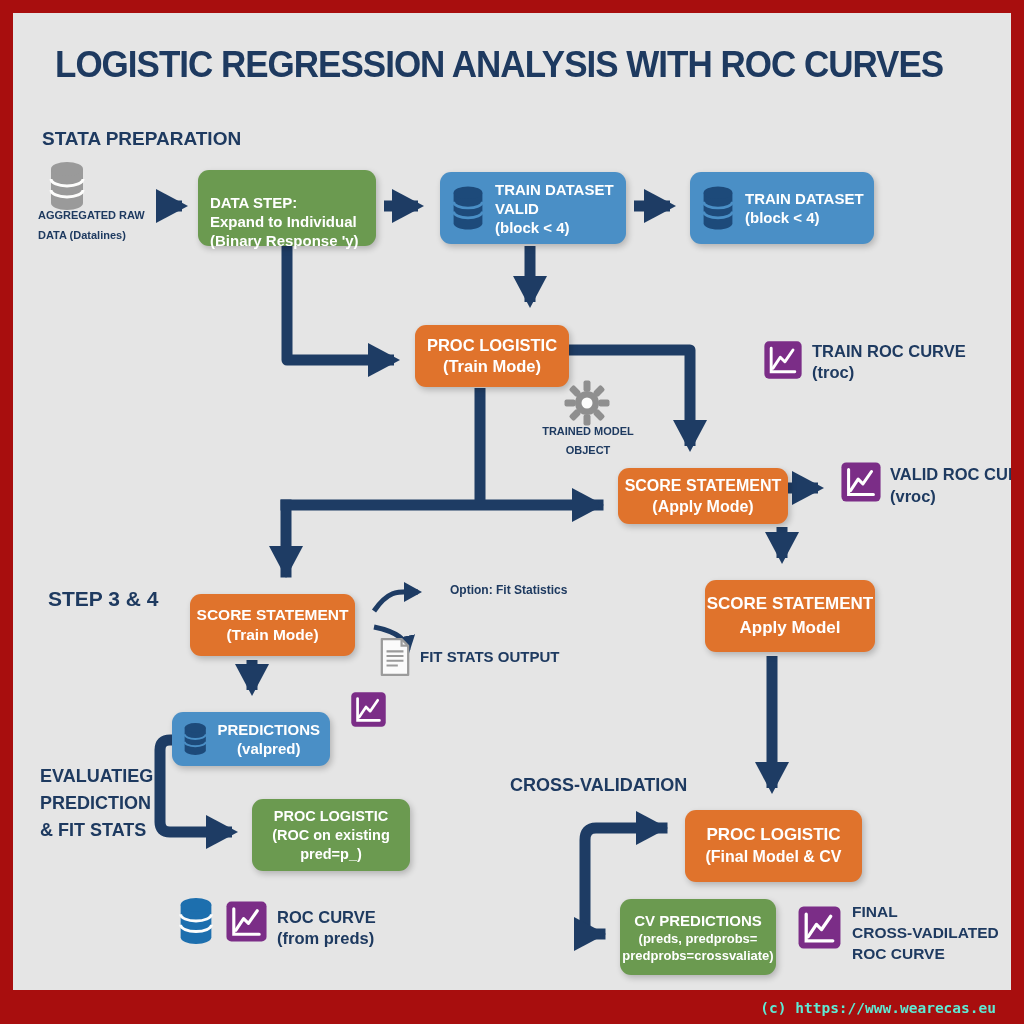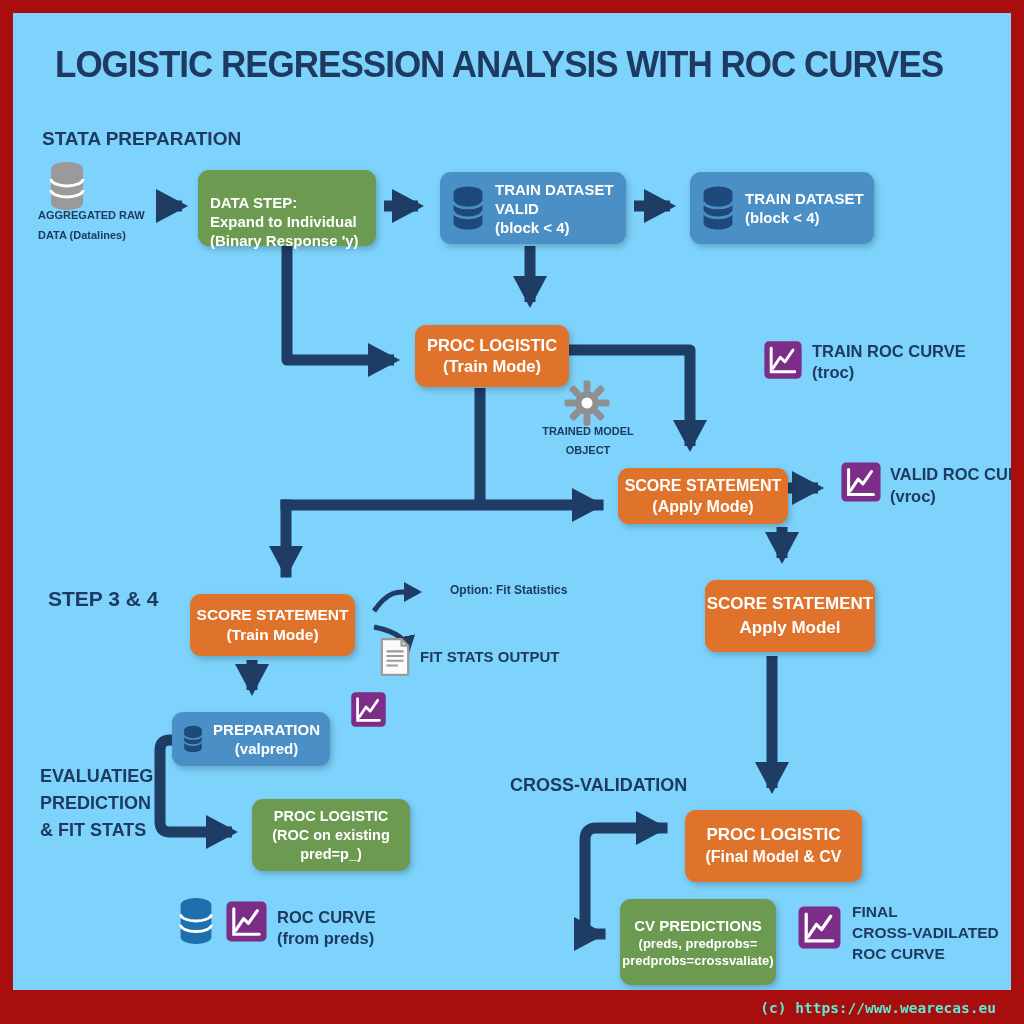--- a/index.html
+++ b/index.html
@@ -1,19 +1,19 @@
 <!DOCTYPE html>
 <html><head>
 <meta charset="utf-8">
 <style>
   *{margin:0;padding:0;box-sizing:border-box;}
   html,body{width:1024px;height:1024px;background:#fff;}
   #frame{position:relative;width:1024px;height:1024px;background:#A80E0E;overflow:hidden;
          font-family:"Liberation Sans",sans-serif;}
-  #paper{position:absolute;left:13px;top:13px;width:998px;height:977px;background:#7dd3fc;overflow:hidden;}
+  #paper{position:absolute;left:13px;top:13px;width:998px;height:977px;background:#e5e5e5;overflow:hidden;}
   #canvas{position:absolute;left:-13px;top:-13px;width:1024px;height:1024px;}
   svg.arrows{position:absolute;left:0;top:0;pointer-events:none;}
   .lbl{position:absolute;color:#1E3A60;font-weight:bold;}
   .box{position:absolute;border-radius:11px;color:#fff;font-weight:bold;
        box-shadow:2px 3px 6px rgba(0,0,0,.22);}
   .green{background:#6B9A50;}
   .blue{background:#4A8FC6;}
   .orange{background:#E0732C;}
   .center{display:flex;flex-direction:column;justify-content:center;text-align:center;}
   .rowbox{display:flex;align-items:center;gap:9px;padding:6px 10px;}
@@ -177,21 +177,21 @@
    <div class="lbl" style="left:420px;top:648px;font-size:15px;">FIT STATS OUTPUT</div>
 
    <div class="box blue rowbox" style="left:172px;top:712px;width:158px;height:54px;font-size:15px;line-height:19px;">
      <svg width="30" height="40" viewBox="0 0 40 50">
        <path fill="#1D4A7A" d="M4 8 v34 c0 3.9 7.2 7 16 7 s16 -3.1 16 -7 V8 Z"></path>
        <ellipse cx="20" cy="8" rx="16" ry="7" fill="#1D4A7A"></ellipse>
        <path d="M4 18 c0 3.9 7.2 7 16 7 s16 -3.1 16 -7" stroke="#4A8FC6" stroke-width="3" fill="none"></path>
        <path d="M4 29 c0 3.9 7.2 7 16 7 s16 -3.1 16 -7" stroke="#4A8FC6" stroke-width="3" fill="none"></path>
      </svg>
      <div style="text-align:center;flex:1;">
-       <div>PREPARATION</div>
+       <div>PREDICTIONS</div>
        <div>(valpred)</div>
      </div>
    </div>
    <svg class="ic" style="left:350px;top:691px;" width="37" height="37" viewBox="0 0 44 44">
      <rect x="1.5" y="1.5" width="41" height="41" rx="5" fill="#7B2D87"></rect>
      <path d="M9 9 V35 H35" stroke="#fff" stroke-width="3.2" fill="none" stroke-linecap="round"></path>
      <path d="M11 31 L19 19 L24 24 L33 11" stroke="#fff" stroke-width="3.2" fill="none" stroke-linecap="round" stroke-linejoin="round"></path>
    </svg>
 
    <div class="box green center" style="left:252px;top:799px;width:158px;height:72px;font-size:14.5px;line-height:19px;">
@@ -219,21 +219,21 @@
    <div class="box orange center" style="left:705px;top:580px;width:170px;height:72px;font-size:17px;line-height:24px;">
      <div>SCORE STATEMENT</div>
      <div>Apply Model</div>
    </div>
 
    <div class="box orange center" style="left:685px;top:810px;width:177px;height:72px;font-size:16px;line-height:22px;">
      <div style="font-size:17px;">PROC LOGISTIC</div>
      <div>(Final Model &amp; CV</div>
    </div>
 
-   <div class="box green center" style="left:620px;top:899px;width:156px;height:86px;font-size:13px;line-height:17px;">
+   <div class="box green center" style="left:620px;top:899px;width:156px;height:76px;font-size:13px;line-height:17px;">
      <div style="font-size:15px;line-height:19px;">CV PREDICTIONS</div>
      <div>(preds, predprobs=</div>
      <div>predprobs=crossvaliate)</div>
    </div>
 
    <svg class="ic" style="left:797px;top:905px;" width="45" height="45" viewBox="0 0 44 44">
      <rect x="1.5" y="1.5" width="41" height="41" rx="5" fill="#7B2D87"></rect>
      <path d="M9 9 V35 H35" stroke="#fff" stroke-width="3.2" fill="none" stroke-linecap="round"></path>
      <path d="M11 31 L19 19 L24 24 L33 11" stroke="#fff" stroke-width="3.2" fill="none" stroke-linecap="round" stroke-linejoin="round"></path>
    </svg>

